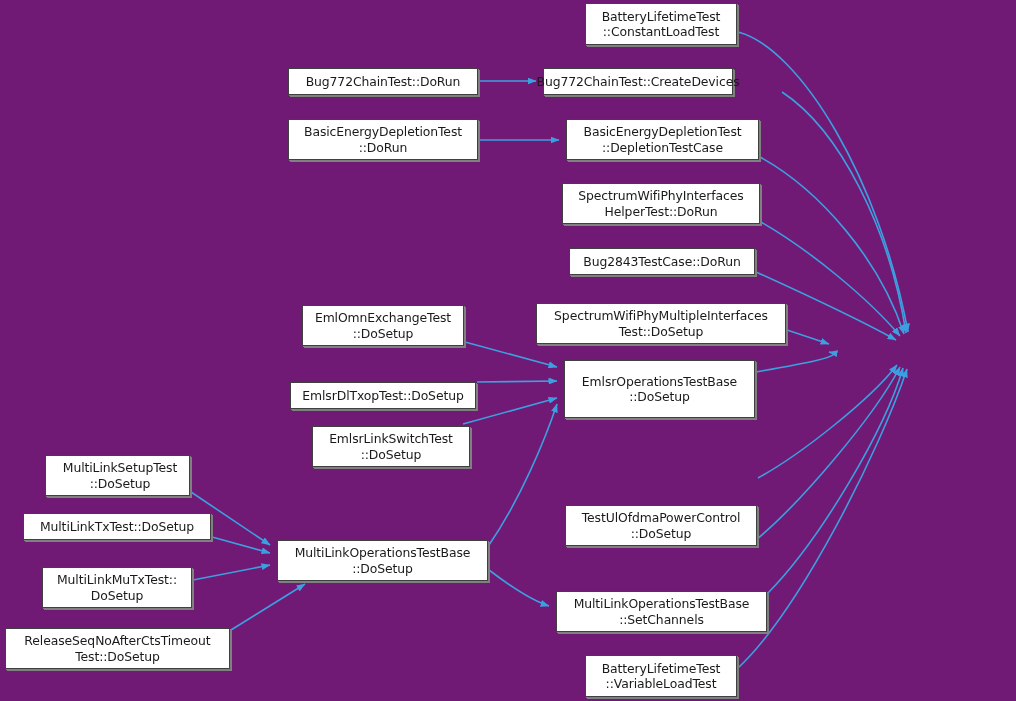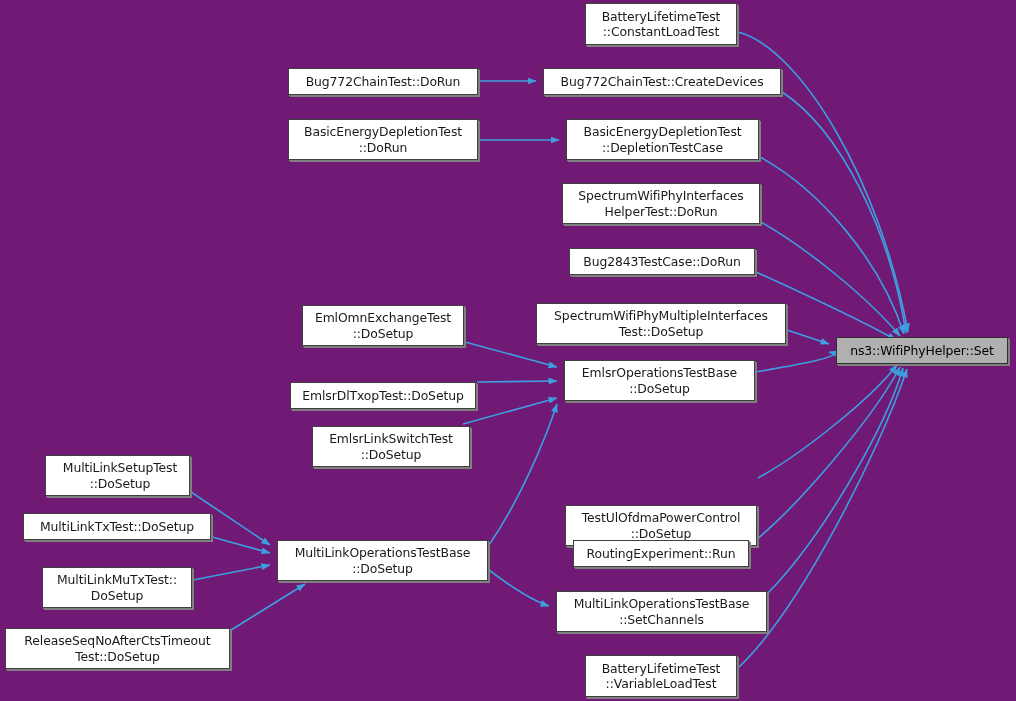--- a/index.html
+++ b/index.html
@@ -78,46 +78,44 @@
       <path d="M489,545 C520,500 545,440 557,404" fill="none" stroke="#3d9fe0" stroke-width="1.6" marker-end="url(#arrowhead)"></path>
       <path d="M489,570 C510,586 530,600 549,606" fill="none" stroke="#3d9fe0" stroke-width="1.6" marker-end="url(#arrowhead)"></path>
       <path d="M758,478 C800,455 870,400 897,365" fill="none" stroke="#3d9fe0" stroke-width="1.6" marker-end="url(#arrowhead)"></path>
       <path d="M750,545 C800,505 875,415 900,367" fill="none" stroke="#3d9fe0" stroke-width="1.6" marker-end="url(#arrowhead)"></path>
       <path d="M768,593 C820,540 885,430 903,368" fill="none" stroke="#3d9fe0" stroke-width="1.6" marker-end="url(#arrowhead)"></path>
       <path d="M738,668 C800,610 880,450 907,369" fill="none" stroke="#3d9fe0" stroke-width="1.6" marker-end="url(#arrowhead)"></path>
     </svg>
 <div class="node" style="left: 585px; top: 3px; width: 152px; height: 42px;">BatteryLifetimeTest
 ::ConstantLoadTest</div>
     <div class="node" style="left: 288px; top: 68px; width: 190px; height: 27px;">Bug772ChainTest::DoRun</div>
-    <div class="node" style="left: 543px; top: 68px; width: 238px; height: 27px; text-align: right;">Bug772ChainTest::CreateDevices</div>
+    <div class="node" style="left: 543px; top: 68px; width: 190px; height: 27px; text-align: right;">Bug772ChainTest::CreateDevices</div>
     <div class="node" style="left: 288px; top: 119px; width: 190px; height: 41px;">BasicEnergyDepletionTest
 ::DoRun</div>
     <div class="node" style="left: 566px; top: 119px; width: 193px; height: 41px;">BasicEnergyDepletionTest
 ::DepletionTestCase</div>
     <div class="node" style="left: 562px; top: 183px; width: 198px; height: 41px;">SpectrumWifiPhyInterfaces
 HelperTest::DoRun</div>
     <div class="node" style="left: 569px; top: 248px; width: 186px; height: 27px;">Bug2843TestCase::DoRun</div>
     <div class="node" style="left: 302px; top: 305px; width: 162px; height: 41px;">EmlOmnExchangeTest
 ::DoSetup</div>
     <div class="node" style="left: 536px; top: 303px; width: 250px; height: 41px;">SpectrumWifiPhyMultipleInterfaces
 Test::DoSetup</div>
-    <div class="node target" style="left: 836px; top: 337px; width: 172px; height: 27px;">ns3::WifiPhyHelper::Set</div>
     <div class="node" style="left: 290px; top: 382px; width: 186px; height: 27px;">EmlsrDlTxopTest::DoSetup</div>
-    <div class="node" style="left: 564px; top: 360px; width: 191px; height: 41px;">EmlsrOperationsTestBase
+    <div class="node" style="left: 564px; top: 360px; width: 191px; height: 58px;">EmlsrOperationsTestBase
 ::DoSetup</div>
     <div class="node" style="left: 312px; top: 418px; width: 158px; height: 41px; margin-top: 8px;">EmlsrLinkSwitchTest
 ::DoSetup</div>
     <div class="node" style="left: 45px; top: 455px; width: 145px; height: 41px; padding-left: 8px;">MultiLinkSetupTest
 ::DoSetup</div>
     <div class="node" style="left: 565px; top: 476px; width: 192px; height: 41px; margin-top: 29px;">TestUlOfdmaPowerControl
 ::DoSetup</div>
     <div class="node" style="left: 23px; top: 513px; width: 188px; height: 27px;">MultiLinkTxTest::DoSetup</div>
     <div class="node" style="left: 277px; top: 540px; width: 211px; height: 41px;">MultiLinkOperationsTestBase
 ::DoSetup</div>
-    <div class="node" style="left: 573px; top: 540px; width: 176px; height: 27px;">RoutingExperiment::Run</div>
     <div class="node" style="left: 42px; top: 567px; width: 150px; height: 41px;">MultiLinkMuTxTest::
 DoSetup</div>
     <div class="node" style="left: 556px; top: 591px; width: 211px; height: 41px;">MultiLinkOperationsTestBase
 ::SetChannels</div>
     <div class="node" style="left: 5px; top: 628px; width: 225px; height: 41px;">ReleaseSeqNoAfterCtsTimeout
 Test::DoSetup</div>
     <div class="node" style="left: 585px; top: 655px; width: 152px; height: 42px;">BatteryLifetimeTest
 ::VariableLoadTest</div>
   </div>
 

